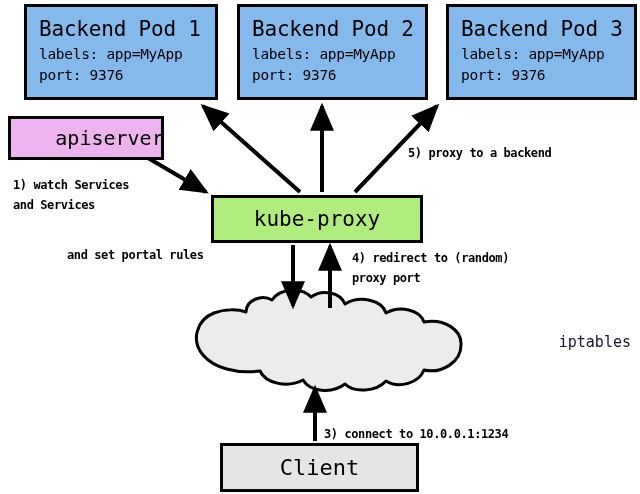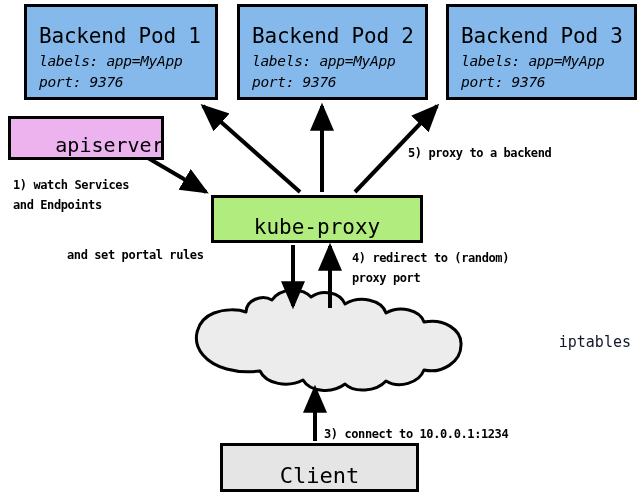--- a/index.html
+++ b/index.html
@@ -20,21 +20,21 @@
     top: 0;
     width: 640px;
     height: 494px;
   }
   .node-box {
     position: absolute;
     box-sizing: border-box;
     border: 3px solid #000000;
     display: flex;
     flex-direction: column;
-    justify-content: flex-end;
+    justify-content: center;
   }
   .pod-box {
     background: #85b9ec;
     padding: 2px 8px 4px 12px;
   }
   .pod-title {
     font-size: 21px;
     line-height: 26px;
     color: #000;
     white-space: nowrap;
@@ -42,21 +42,20 @@
   }
   .pod-line {
     font-size: 14.5px;
     line-height: 21px;
     color: #000;
     white-space: nowrap;
     letter-spacing: -0.3px;
   }
   .pod-lines {
     margin-top: 2px;
-    font-style: italic;
   }
   #apiserver-box {
     background: #edb3ee;
     left: 8px;
     top: 116px;
     width: 156px;
     height: 44px;
     align-items: center;
     padding-left: 47px;
   }
@@ -198,21 +197,21 @@
 <div class="node-box" id="client-box">
   <div id="client-label">Client</div>
 </div>
 
 <div id="cloud-text">
   <span>iptables</span>
 </div>
 
 <div class="edge-label" id="label-1">
   <div>1) watch Services</div>
-  <div>and Endpoints</div>
+  <div>and Services</div>
 </div>
 
 <div class="edge-label" id="label-2">
   <div>and set portal rules</div>
 </div>
 
 <div class="edge-label" id="label-4">
   <div>4) redirect to (random)</div>
   <div>proxy port</div>
 </div>

